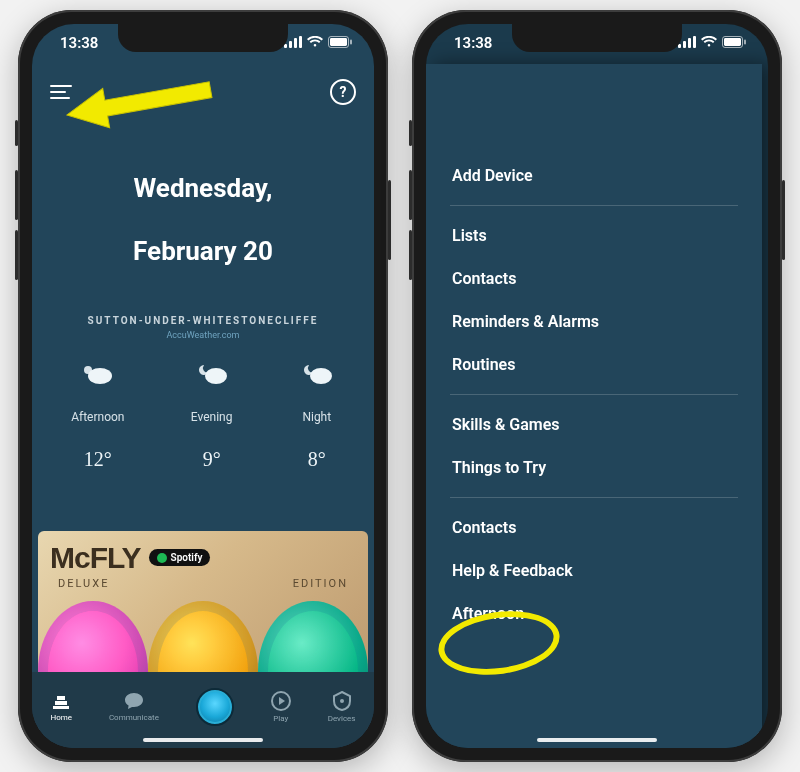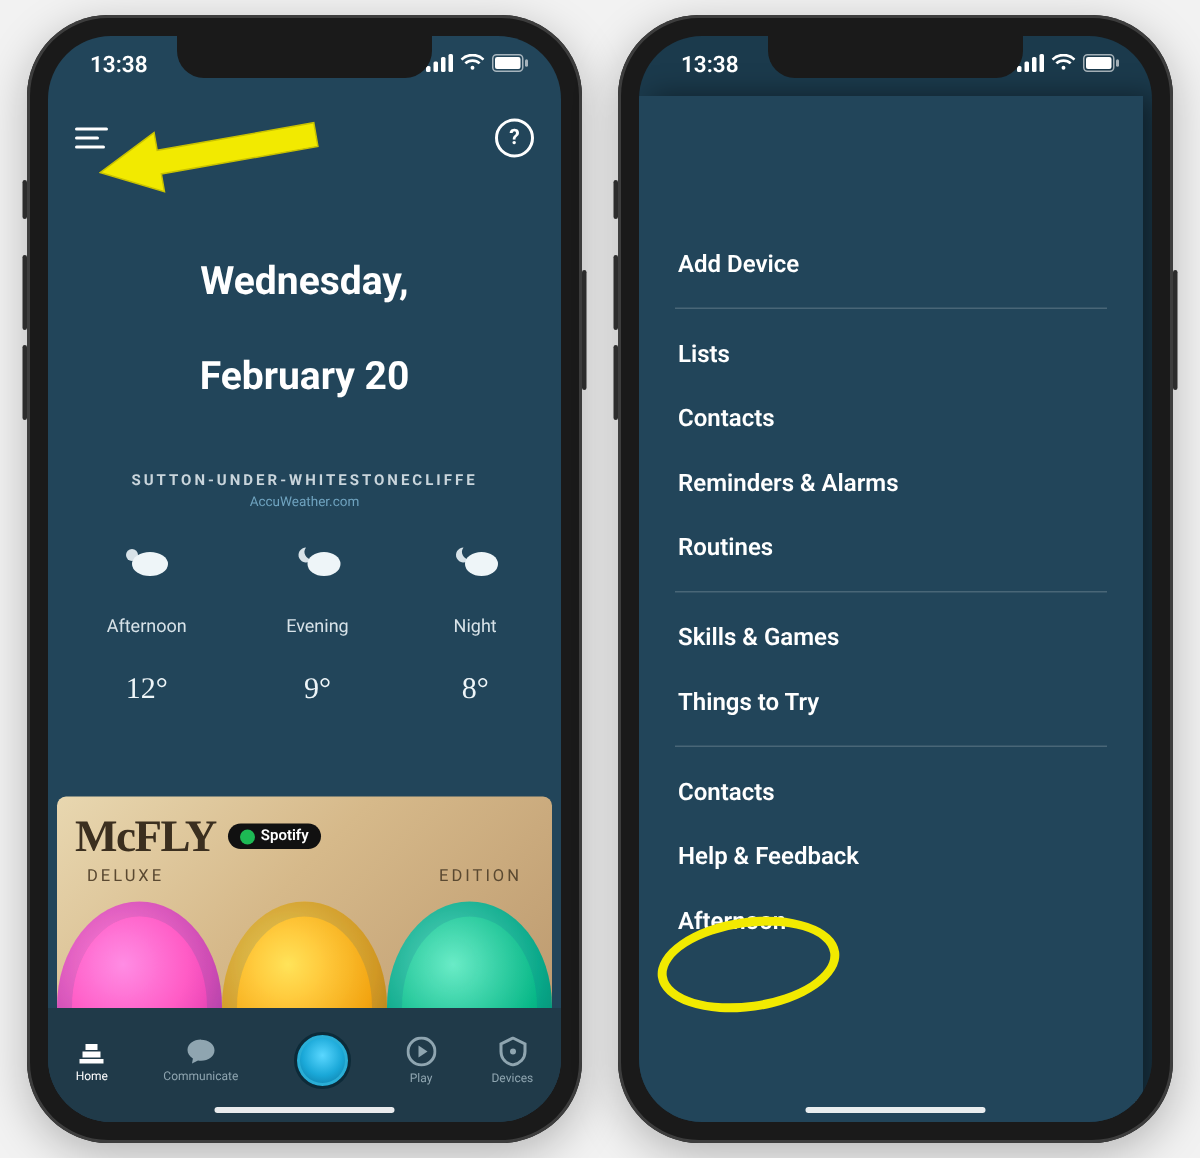--- a/index.html
+++ b/index.html
@@ -179,21 +179,21 @@
   .music-card .row1 {
     display: flex;
     align-items: center;
     gap: 8px;
     padding: 10px 12px 0;
   }
   .music-title {
     font-size: 30px;
     font-weight: 900;
     letter-spacing: -1px;
-    font-family: Liberation Serif, serif;
+    font-family: Liberation Sans, sans-serif;
   }
   .spotify-pill {
     display: inline-flex; align-items: center; gap: 4px;
     background: #111; color: #fff;
     font-size: 10px; font-weight: 600;
     padding: 3px 8px; border-radius: 10px;
   }
   .spotify-dot {
     width:10px; height:10px; border-radius:50%; background:#1DB954;
   }

